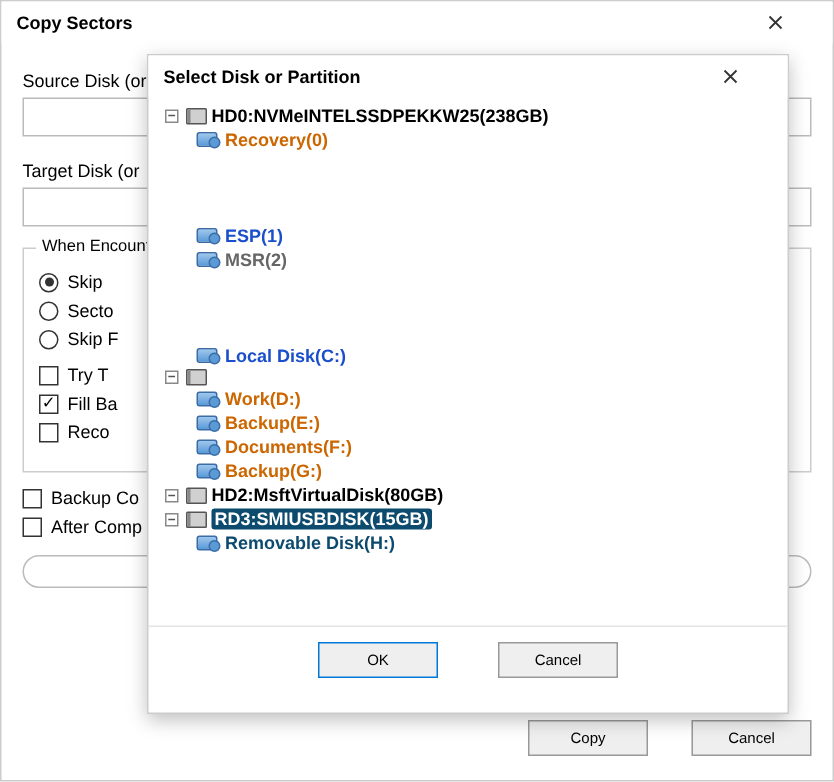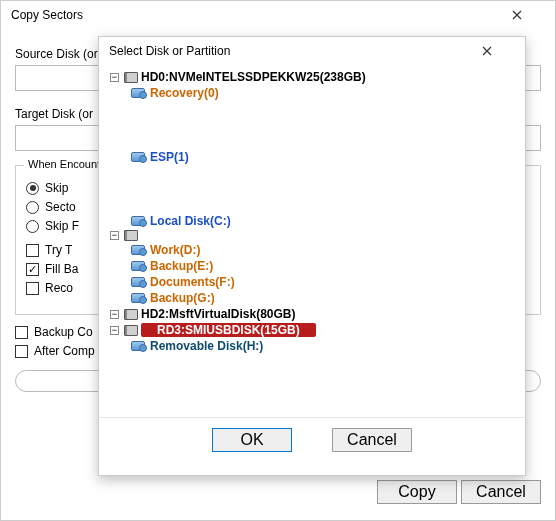--- a/index.html
+++ b/index.html
@@ -1,44 +1,44 @@
 <!DOCTYPE html>
 <html><head>
 <meta charset="utf-8">
 <style>
   * { box-sizing: border-box; font-family: "Segoe UI", Tahoma, sans-serif; }
   body { margin:0; background:#fff; width:556px; height:521px; overflow:hidden; font-size:12px; color:#000; }
   .win { border:1px solid #ccc; background:#fff; position:absolute; }
-  .titlebar { display:flex; justify-content:space-between; align-items:center; height:28px; padding:0 18px 0 10px; background:#fff; }
+  .titlebar { display:flex; justify-content:space-between; align-items:center; height:28px; padding:0 18px 0 10px; background:#fff;font-weight:bold; }
   .titlebar .t { font-size:12px; }
   .close { width:40px; height:24px; display:flex; align-items:center; justify-content:center; color:#333; }
   .content { padding:10px 14px; }
   .lbl { margin:8px 0 4px; }
   .inp { width:100%; height:26px; border:1px solid #bbb; background:#fff; padding:0 4px; }
   .grp { border:1px solid #ccc; margin-top:14px; padding:10px 10px 14px; position:relative; }
   .grp-title { position:absolute; top:-8px; left:8px; background:#fff; padding:0 4px; font-size:11px; }
   .opt, .chk { display:flex; align-items:center; gap:6px; margin:5px 0; font-size:12px; }
   .radio { width:13px; height:13px; border:1px solid #333; border-radius:50%; display:inline-flex; align-items:center; justify-content:center; }
   .radio.checked::after { content:""; width:6px; height:6px; border-radius:50%; background:#333; display:block; }
   .cb { width:13px; height:13px; border:1px solid #333; display:inline-flex; align-items:center; justify-content:center; font-size:12px; line-height:1; }
   .cb.checked::after { content:"✓"; font-size:11px; }
   .range-row { margin:12px 0 4px; }
   .range { width:100%; height:22px; border:1px solid #bbb; border-radius:11px; }
-  .btnrow { display:flex; justify-content:flex-end; gap:4px; padding:8px 14px; }
-  .btn { min-width:80px; height:24px; border:1px solid #999; background:#efefef; display:inline-flex; align-items:center; justify-content:center; font-size:16px; }
+  .btnrow { display:flex; justify-content:flex-end; gap:29px; padding:8px 14px; }
+  .btn { min-width:80px; height:24px; border:1px solid #999; background:#efefef; display:inline-flex; align-items:center; justify-content:center; font-size:10px; }
   .btn.default { border:1.5px solid #0078d7; }
 
   .modal { left:98px; top:36px; width:428px; height:440px; box-shadow:0 4px 12px rgba(0,0,0,.25); }
   .tree { padding:4px 10px 0; height:350px; overflow:auto; font-size:12px; }
   .node { display:flex; align-items:center; gap:3px; padding:1px 1px; white-space:nowrap; font-weight:600; }
   .leaf { padding-left:22px; color:#cc6600; font-weight:700; }
   .leaf.blue { color:#1a4fcc;margin-top:48px; }
   .leaf.grey { color:#666; }
   .leaf.green { color:#0c4a6e; }
-  .sel > span.hl { background:#b91c1c; color:#fff; border-radius:2px; padding:0 16px; }
+  .sel > span.hl { background:#0c4a6e; color:#fff; border-radius:2px; padding:0 2px; }
   .disk-ico { width:14px; height:11px; background:#d0d0d0; border:1px solid #555; border-radius:1px; display:inline-block; position:relative; box-shadow:inset 2px 0 0 #888; }
   .part-ico { width:14px; height:10px; background:linear-gradient(#9fc7ec,#5a9ad6); border:1px solid #3a6ca8; border-radius:2px; display:inline-block; margin-right:2px; position:relative; }
   .part-ico::before { content:""; position:absolute; right:-3px; bottom:-2px; width:6px; height:6px; border-radius:50%; background:#5a9ad6; border:1px solid #3a6ca8; }
   .minus { width:9px; height:9px; border:1px solid #888; display:inline-flex; align-items:center; justify-content:center; font-size:9px; line-height:1; color:#555; margin-right:2px; }
   .modal-btnrow { display:flex; justify-content:center; gap:40px; padding:10px 0 0; border-top:1px solid #e4e4e4; margin-top:2px; }
 </style>
 </head>
 <body>
 
 <div class="win" style="left:0;top:0;width:556px;height:521px">
@@ -119,20 +119,24 @@
         <span>HD0:NVMeINTELSSDPEKKW25(238GB)</span>
       </div>
       <div class="node leaf">
         <span class="part-ico"></span>
         <span>Recovery(0)</span>
       </div>
       <div class="node leaf blue">
         <span class="part-ico"></span>
         <span>ESP(1)</span>
       </div>
+      <div class="node leaf grey">
+        <span class="part-ico"></span>
+        <span>MSR(2)</span>
+      </div>
       <div class="node leaf blue">
         <span class="part-ico"></span>
         <span>Local Disk(C:)</span>
       </div>
       <div class="node">
         <span class="minus">−</span>
         <span class="disk-ico"></span>
       </div>
       <div class="node leaf">
         <span class="part-ico"></span>

